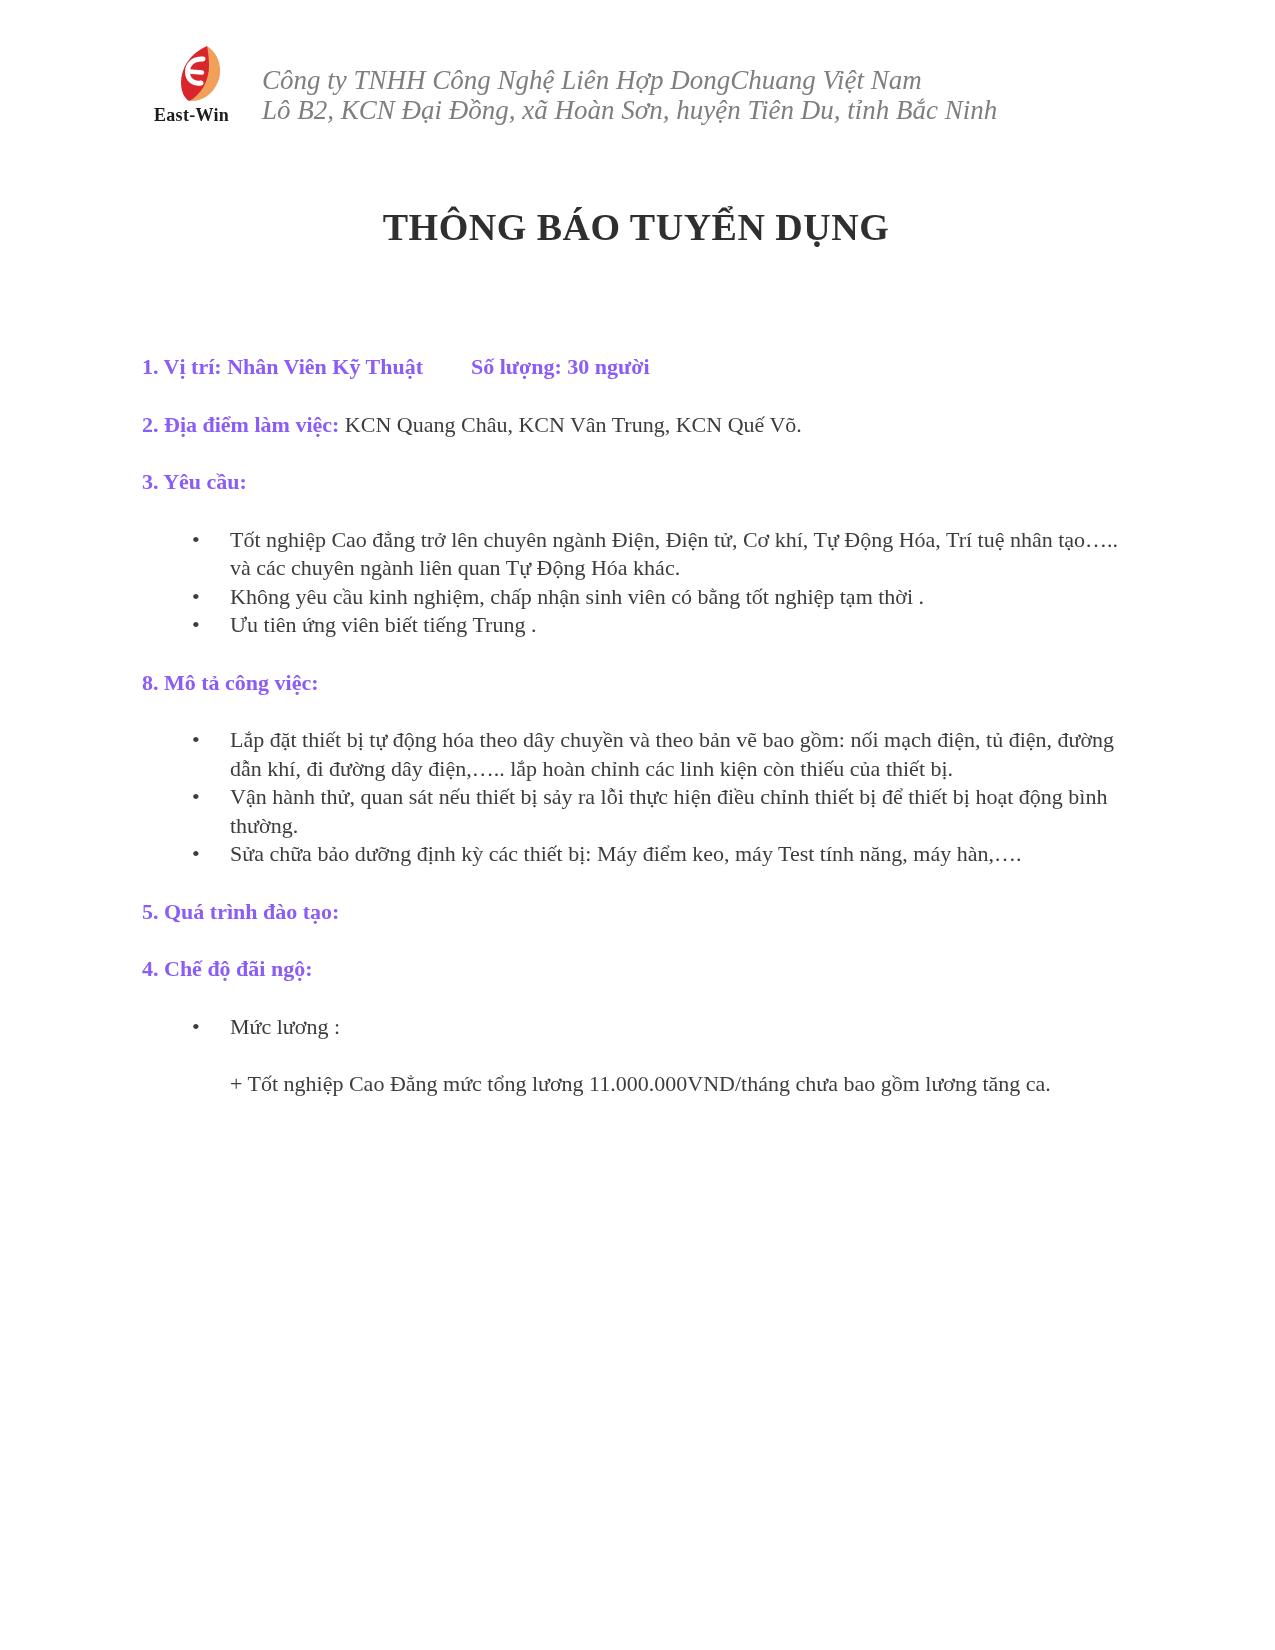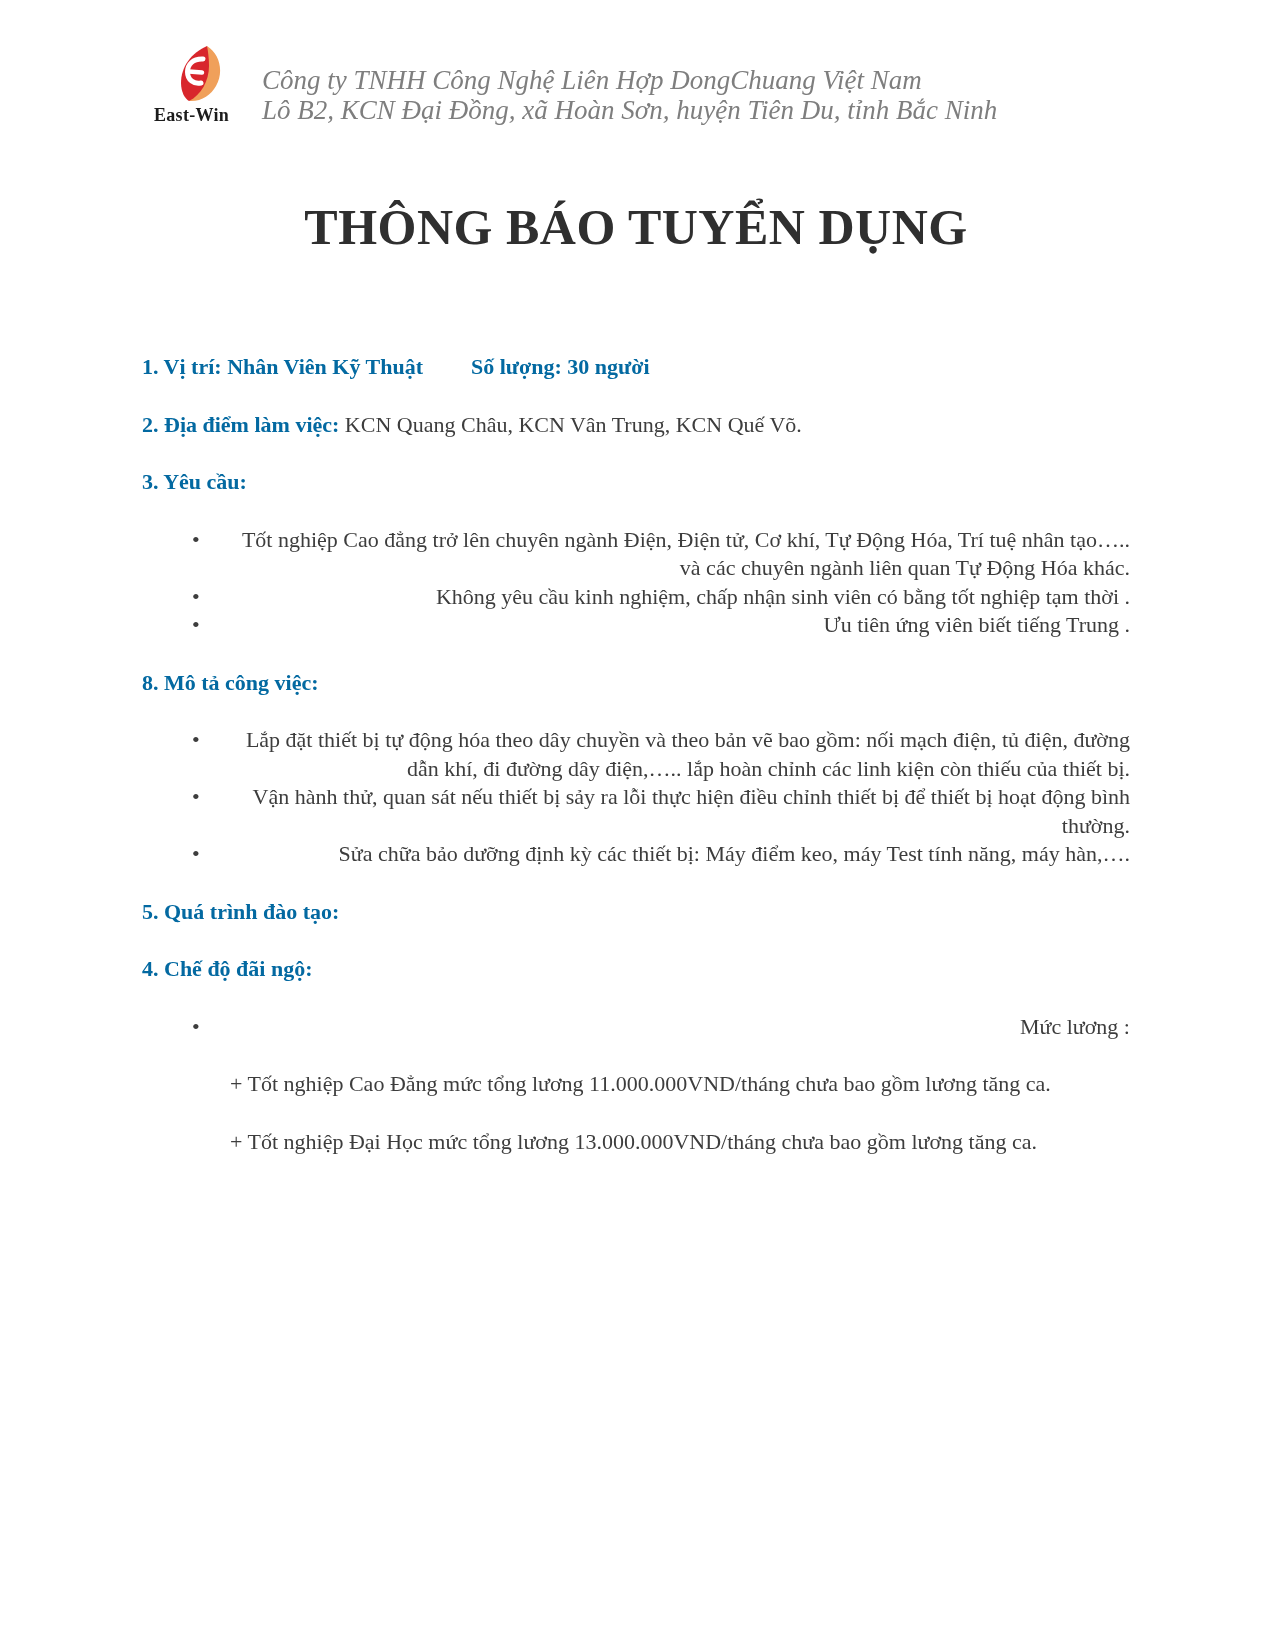--- a/index.html
+++ b/index.html
@@ -51,49 +51,48 @@
     font-size: 27px;
     line-height: 30px;
     color: #7e7e7e;
     white-space: nowrap;
   }
 
   
   .doc-title {
     margin: 64px 0 0 0;
     text-align: center;
-    font-size: 50px;
+    font-size: 38px;
     line-height: 52px;
     font-weight: bold;
     color: #2f2f2f;
     letter-spacing: 0.5px;
   }
 
   
   .doc-body {
     margin-top: 100px;
     font-size: 22px;
     line-height: 28.5px;
   }
   .doc-body p {
     margin: 0 0 29px 0;
   }
   .sec-heading, .bold-line, b, strong {
     font-weight: bold;
-    color: #0369a1;
+    color: #8b5cf6;
   }
   .tab-space {
     display: inline-block;
     width: 48px;
   }
   ul.bullets {
     list-style: none;
     margin: 8px 0 29px 0;
     padding: 0;
-    text-align: right;
   }
   ul.bullets li {
     position: relative;
     padding-left: 88px;
   }
   ul.bullets li::before {
     content: "\2022";
     position: absolute;
     left: 50px;
     top: 0;
@@ -150,16 +149,15 @@
       <li>Sửa chữa bảo dưỡng định kỳ các thiết bị: Máy điểm keo, máy Test tính năng, máy hàn,….</li>
     </ul>
 
     <p class="sec-heading">5. Quá trình đào tạo:</p>
 
     <p class="sec-heading">4. Chế độ đãi ngộ:</p>
     <ul class="bullets">
       <li>Mức lương :</li>
     </ul>
     <p class="sub-para">+ Tốt nghiệp Cao Đẳng mức tổng lương 11.000.000VND/tháng chưa bao gồm lương tăng ca.</p>
-    <p class="sub-para">+ Tốt nghiệp Đại Học mức tổng lương 13.000.000VND/tháng chưa bao gồm lương tăng ca.</p>
 
   </main>
 </div>
 
 </body></html>

